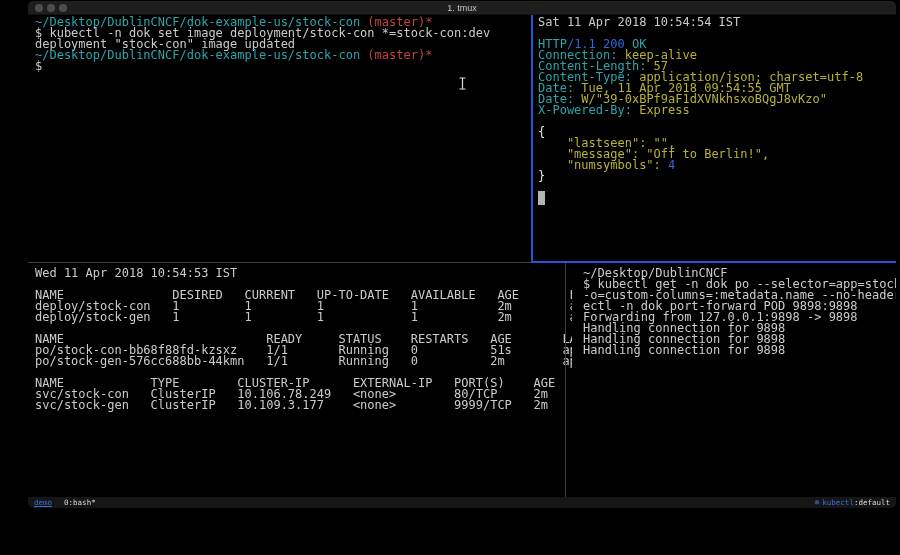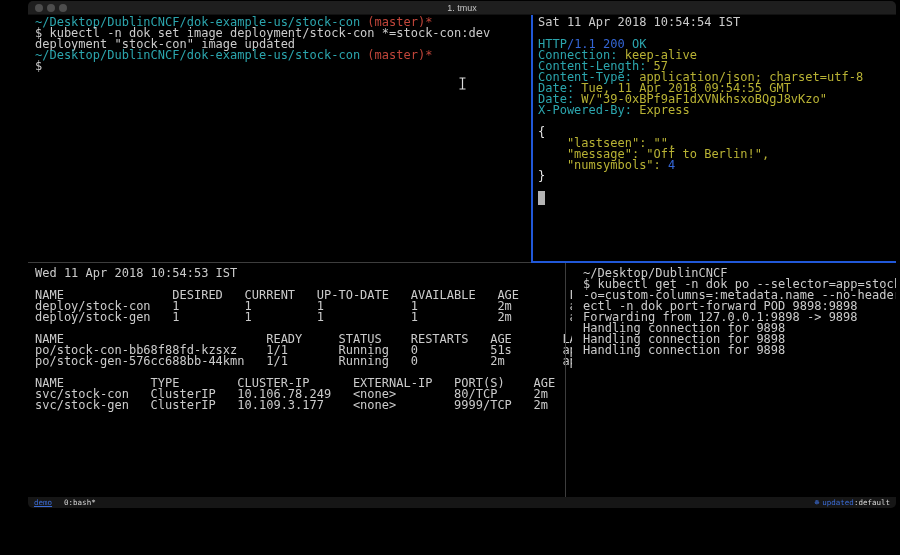--- a/index.html
+++ b/index.html
@@ -120,18 +120,18 @@
       <svg class="ibeam" width="9" height="13" viewBox="0 0 9 13">
         <path d="M1.5 1 H7.5 M4.5 1 V12 M1.5 12 H7.5" stroke="#dcdcdc" stroke-width="1.2" fill="none"></path>
       </svg>
     </div>
 
     <div class="statusbar">
       <span class="sess">demo</span>
       <span class="winlbl">0:bash*</span>
       <span class="spacer"></span>
       <span class="kicon">☸</span>
-      <span class="kctx">updated</span>
+      <span class="kctx">kubectl</span>
       <span class="kns">:default</span>
     </div>
 
   </div>
 </div>
 
 </body></html>

